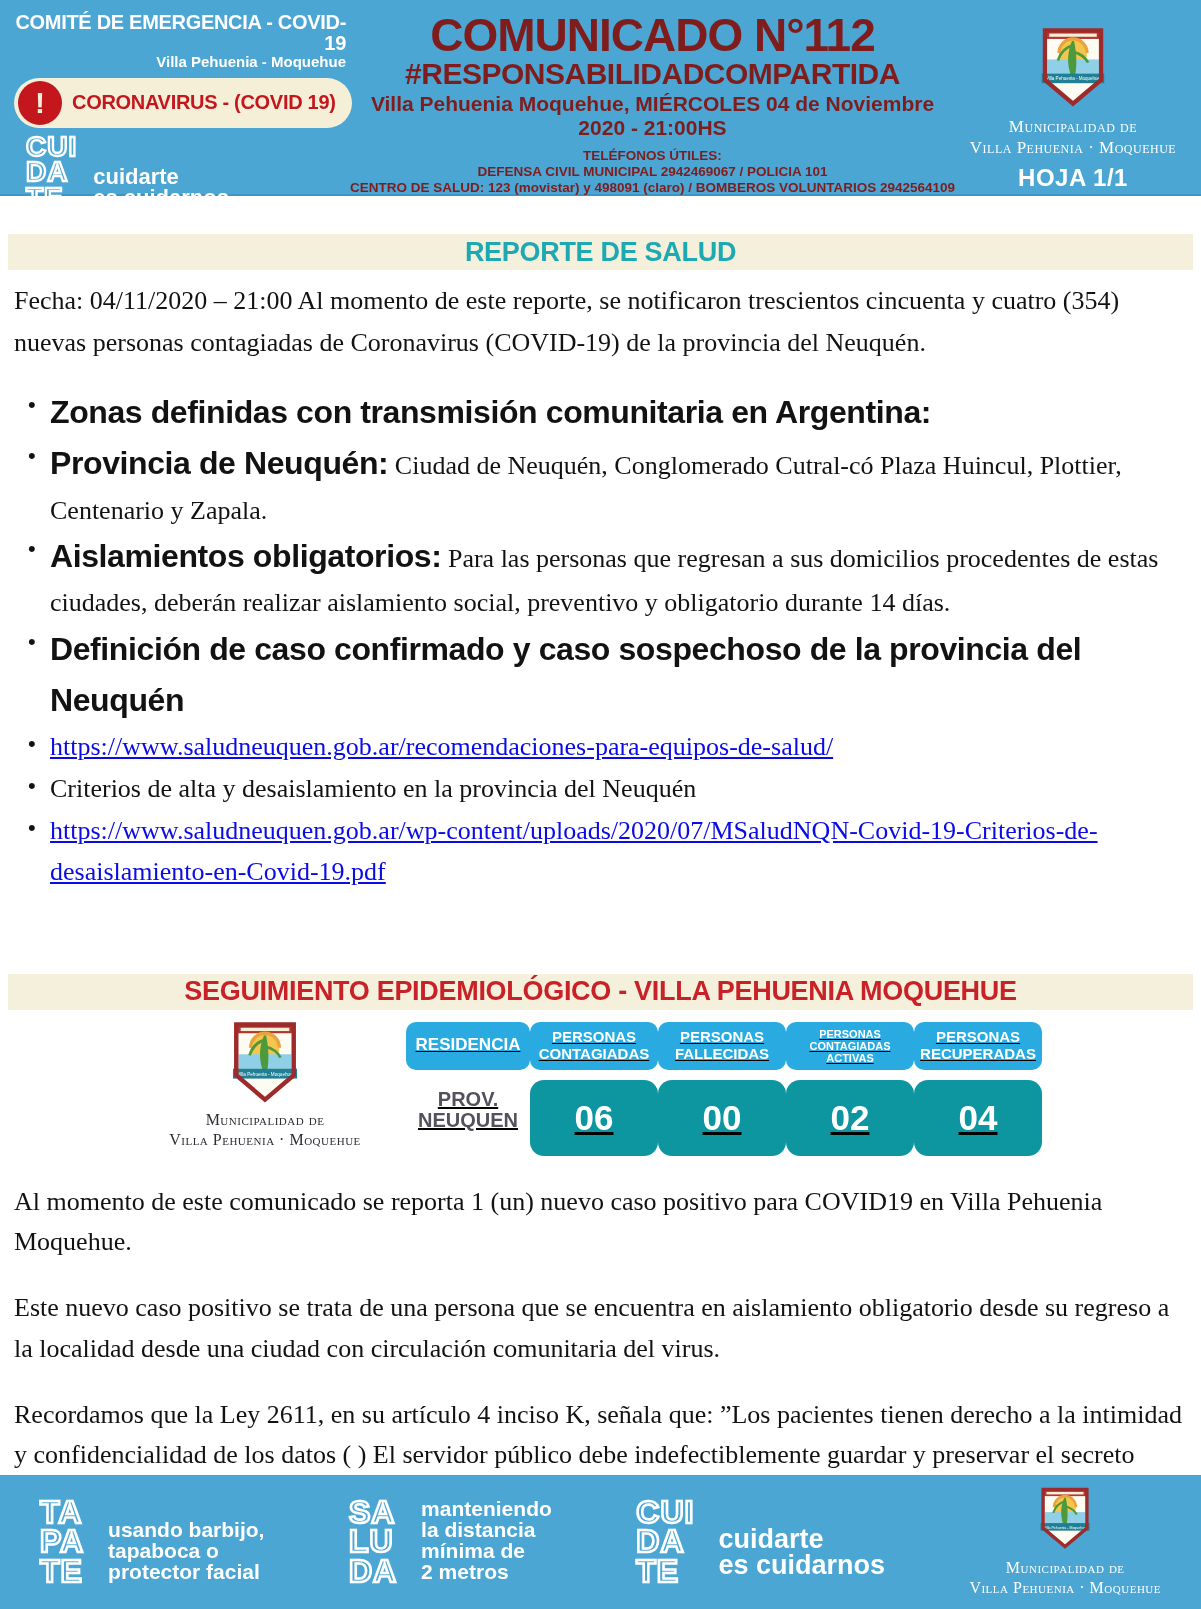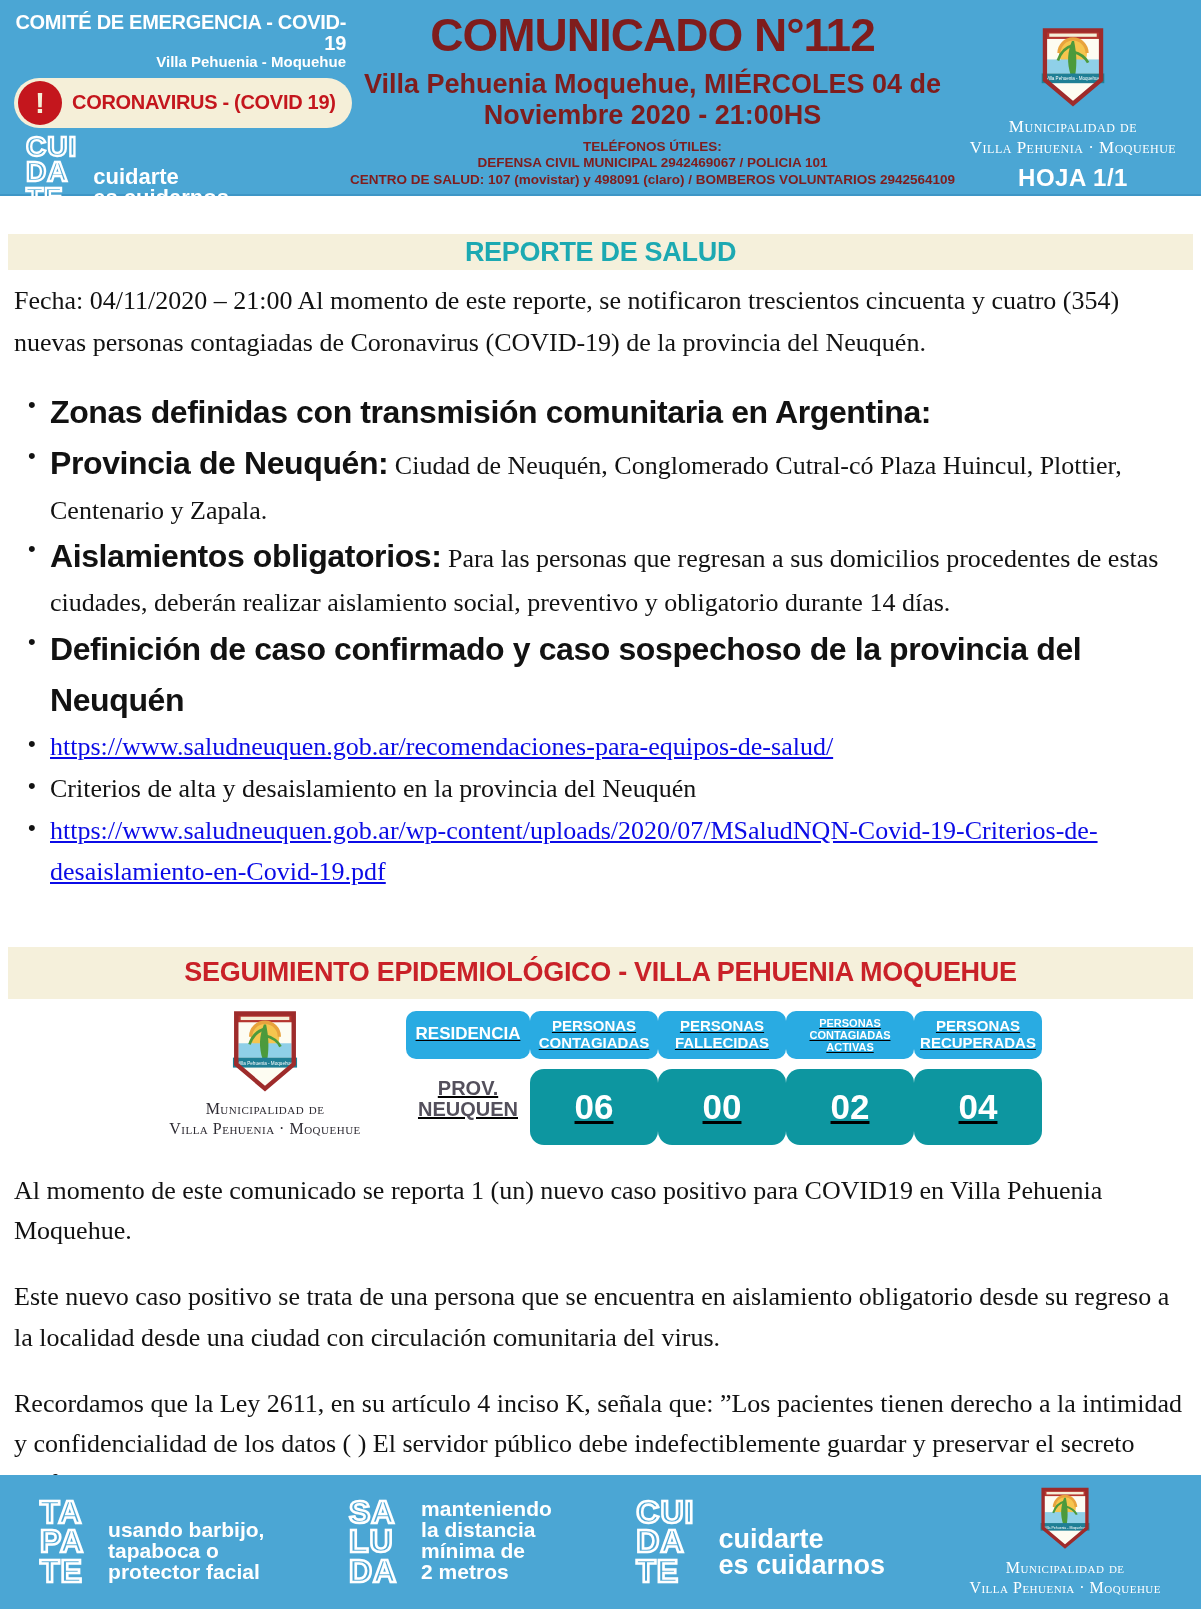--- a/index.html
+++ b/index.html
@@ -30,21 +30,21 @@
   .alert-text { color:#C4161D; font-weight:bold; font-size:20px; letter-spacing:-0.3px; white-space:nowrap; }
   .cuidate-row { margin:6px 0 0 12px; display:flex; align-items:flex-end; gap:16px; }
   .stack-letters { font-weight:800; line-height:0.92; letter-spacing:1px;
     color:transparent; -webkit-text-stroke:2.3px #ffffff; }
   .stack-letters.sz-hdr { font-size:28px; }
   .cuidate-caption { color:#fff; font-weight:bold; font-size:22px; line-height:0.95; padding-bottom:2px; }
 
   .hdr-center { flex:1; text-align:center; color:#7f1d1d; padding-top:0; }
   .com-title { font-size:46px; font-weight:800; line-height:1.0; letter-spacing:-1px; }
   .com-hash  { font-size:30px; font-weight:800; line-height:1.05; letter-spacing:-0.5px; }
-  .com-date  { font-size:27px; font-weight:bold; margin-top:11px; }
+  .com-date  { font-size:21px; font-weight:bold; margin-top:2px; }
   .phones    { font-size:13.5px; font-weight:bold; line-height:1.22; margin-top:8px; }
 
   .hdr-right { width:228px; flex:none; text-align:center; color:#fff; padding-top:14px; }
   .muni-name { font-family:"Liberation Serif", serif; font-variant:small-caps;
     font-size:17px; line-height:1.25; margin-top:4px; letter-spacing:0.5px; }
   .hoja { font-size:24px; font-weight:700; margin-top:5px; letter-spacing:0.5px; }
 
   .shield { display:inline-block; }
 
   
@@ -60,21 +60,21 @@
     font-size:26px; line-height:1.6; color:#121212; }
   ul.mainlist { margin:24px 14px 0 28px; list-style:none; }
   ul.mainlist li { position:relative; padding-left:22px; font-size:26px; line-height:1.6; color:#121212; }
   ul.mainlist li::before { content:"•"; position:absolute; left:0; top:0; font-size:22px; color:#121212; }
   .bb { font-family:"Liberation Sans", sans-serif; font-weight:bold; font-size:32px; letter-spacing:-0.4px; }
   .bt { font-family:"Liberation Serif", serif; font-size:26px; }
   ul.mainlist a { font-family:"Liberation Serif", serif; font-size:26px;
     color:#0B0BE6; text-decoration:underline; word-break:break-word; }
 
   
-  .band-seg { margin-top:54px; height:52px;text-align:center; }
+  .band-seg { margin-top:81px; height:36px;text-align:center; }
   .seg-row { display:flex; margin:6px 0 0 150px; gap:26px; align-items:flex-start; }
   .logo-block { width:230px; text-align:center; padding-top:4px; }
   .logo-block .muni-name { color:#2E2B33; margin-top:2px; font-size:16px; }
   .stat-grid { display:flex; padding-top:6px;text-decoration:underline; }
   .stat-col { display:flex; flex-direction:column; gap:10px; align-items:stretch; }
   .w-res { width:124px; } .w-stat { width:128px; }
   .hdr-pill { background:#29ABE2; border-radius:10px; height:48px; display:flex;
     align-items:center; justify-content:center; text-align:center;
     color:#fff; font-weight:800; font-size:15px; line-height:1.1; padding:2px 6px; }
   .hdr-pill.one { font-size:17px; }
@@ -129,25 +129,26 @@
         </div>
         <div class="cuidate-caption">
           <div>cuidarte</div>
           <div>es cuidarnos</div>
         </div>
       </div>
     </div>
 
     <div class="hdr-center">
       <div class="com-title">COMUNICADO N°112</div>
+      <div class="com-hash">#RESPONSABILIDADCOMPARTIDA</div>
       <div class="com-date">Villa Pehuenia Moquehue, MIÉRCOLES 04 de Noviembre 2020 - 21:00HS</div>
       <div class="phones">
         <div>TELÉFONOS ÚTILES:</div>
         <div>DEFENSA CIVIL MUNICIPAL 2942469067 / POLICIA 101</div>
-        <div>CENTRO DE SALUD: 107 (movistar) y 498091 (claro) / BOMBEROS VOLUNTARIOS 2942564109</div>
+        <div>CENTRO DE SALUD: 123 (movistar) y 498091 (claro) / BOMBEROS VOLUNTARIOS 2942564109</div>
       </div>
     </div>
 
     <div class="hdr-right">
       <svg class="shield" width="66" height="82" viewBox="0 0 60 76">
         <path d="M4 4 H56 V50 L30 72 L4 50 Z" fill="#FDFCF2"></path>
         <rect x="5" y="5" width="50" height="7" fill="#B5352F"></rect>
         <rect x="8" y="7" width="44" height="3" fill="#F5EFD8"></rect>
         <circle cx="30" cy="25" r="13" fill="#F6C54E"></circle>
         <path d="M17 25 a13 13 0 0 1 26 0" fill="none" stroke="#E8A33D" stroke-width="3"></path>

